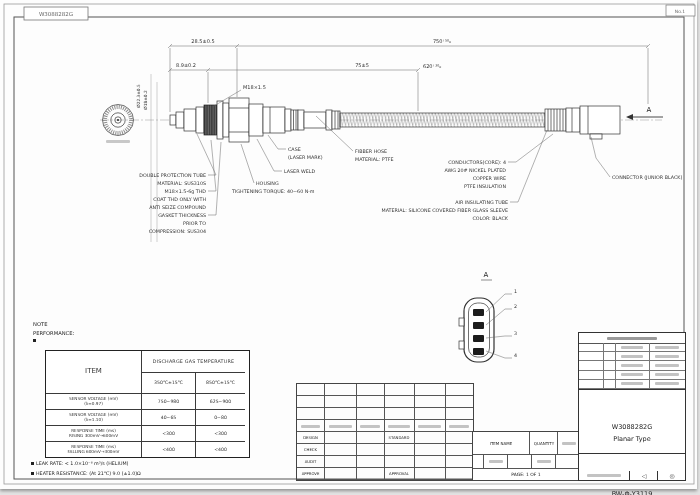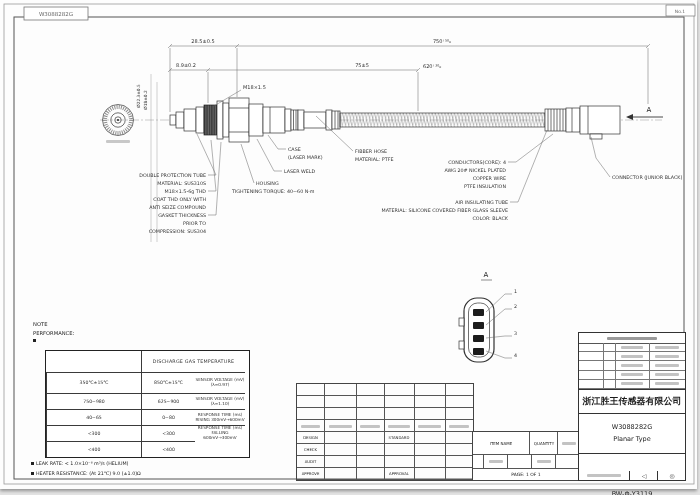--- a/index.html
+++ b/index.html
@@ -257,20 +257,21 @@
   </g>
 </svg>
 
 <div class="noteblk">
   <div>NOTE</div>
   <div>PERFORMANCE:</div>
   <div style="width:3px;height:3px;background:#222;margin-top:2px;"></div>
 </div>
 
 <div class="perf">
+  <div class="pc nl nt c-item">ITEM</div>
   <div class="pc nt c-group">DISCHARGE GAS TEMPERATURE</div>
   <div class="pc">350℃±15℃</div>
   <div class="pc">850℃±15℃</div>
 
   <div class="pc nl">
     <span class="sm">SENSOR VOLTAGE (mV)</span>
     <span class="sm">(λ=0.97)</span>
   </div>
   <div class="pc">750~980</div>
   <div class="pc">625~900</div>
@@ -360,21 +361,20 @@
       <div class="bar" style="left:42px;top:12px;width:22px;"></div>
       <div class="bar" style="left:76px;top:12px;width:24px;"></div>
       <div class="bar" style="left:42px;top:21px;width:22px;"></div>
       <div class="bar" style="left:76px;top:21px;width:24px;"></div>
       <div class="bar" style="left:42px;top:30px;width:22px;"></div>
       <div class="bar" style="left:76px;top:30px;width:24px;"></div>
       <div class="bar" style="left:42px;top:39px;width:22px;"></div>
       <div class="bar" style="left:76px;top:39px;width:24px;"></div>
     </div>
   </div>
-  <div class="tb-company">浙江胜王传感器有限公司</div>
   <div class="tb-name">
     <div>W3088282G</div>
     <div>Planar Type</div>
   </div>
   <div class="tb-dwg">BW-Φ-Y3119</div>
   <div class="tb-bot">
     <div class="cell" style="left:0;width:50px;border-left:none;">
         <span class="bar" style="position:static;width:34px;display:inline-block;"></span>
       </div>
     <div class="cell" style="left:50px;width:28px;">◁</div>

